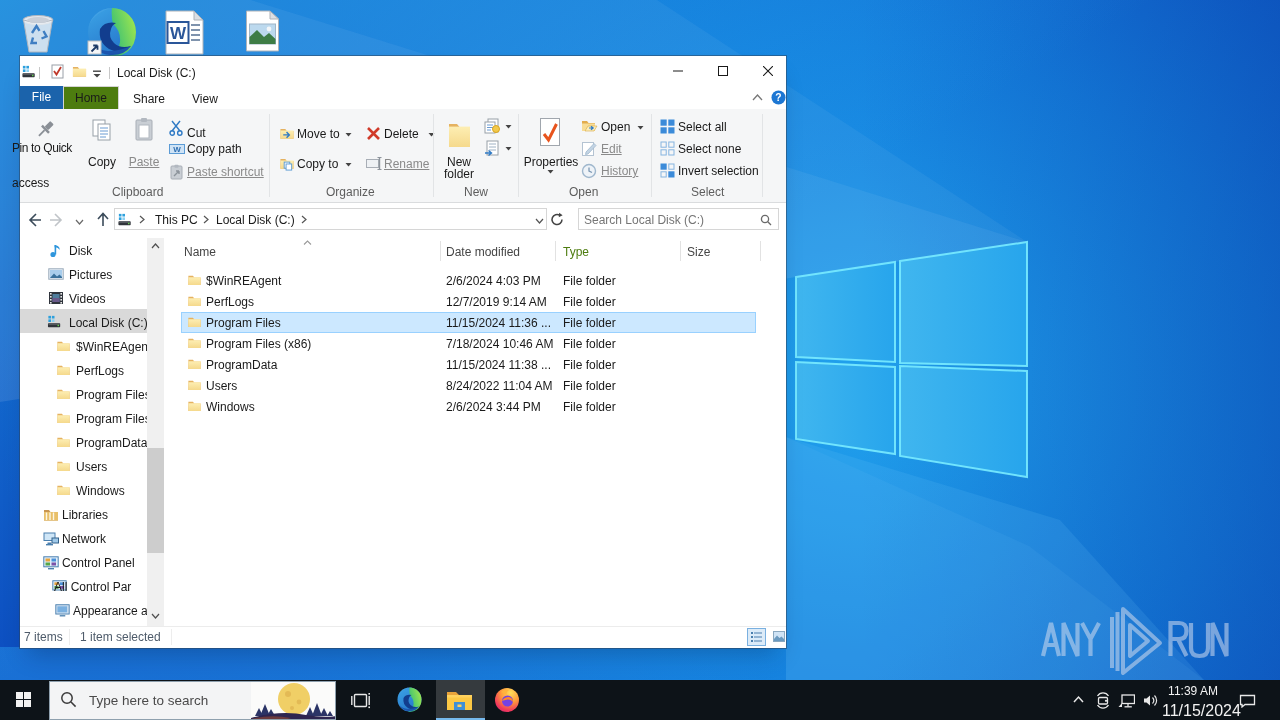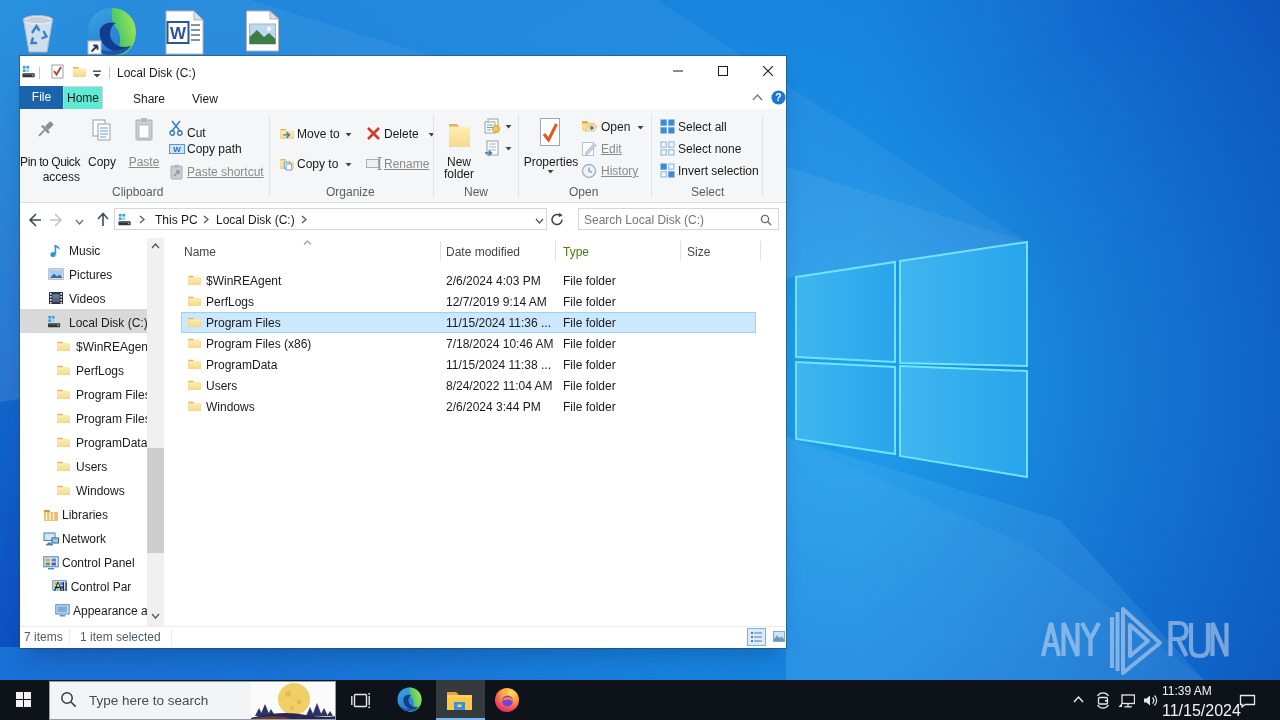--- a/index.html
+++ b/index.html
@@ -162,42 +162,42 @@
       <line x1="0" y1="5" x2="10" y2="5" stroke="#1a1a1a" stroke-width="1"></line>
     </svg>
  <svg class="a" style="left:698px;top:10px" width="10" height="10" viewBox="0 0 10 10">
       <rect x="0.5" y="0.5" width="9" height="9" fill="none" stroke="#1a1a1a"></rect>
     </svg>
  <svg class="a" style="left:743px;top:10px" width="10" height="10" viewBox="0 0 10 10">
       <path d="M0 0 L10 10 M10 0 L0 10" stroke="#1a1a1a" stroke-width="1.1"></path>
     </svg>
 
  <div class="a" style="left:0px;top:30px;width:43px;height:23px;background:#1b63ab;color:#fff;font-size:12px;text-align:center;line-height:23px">File</div>
- <div class="a" style="left:43px;top:30px;width:40px;height:23px;background:#5eead4;border:1px solid #d4d4d4;border-bottom:none;box-sizing:border-box;font-size:12px;text-align:center;line-height:22px;color:#1a1a1a">Home</div>
+ <div class="a" style="left:43px;top:30px;width:56px;height:23px;background:#4d7c0f;border:1px solid #d4d4d4;border-bottom:none;box-sizing:border-box;font-size:12px;text-align:center;line-height:22px;color:#1a1a1a">Home</div>
  <div class="a t12" style="left:113px;top:36px">Share</div>
  <div class="a t12" style="left:172px;top:36px">View</div>
  <svg class="a" style="left:732px;top:38px" width="11" height="7" viewBox="0 0 11 7">
       <path d="M1 6 L5.5 1 L10 6" stroke="#777" stroke-width="1.3" fill="none"></path>
     </svg>
  <svg class="a" style="left:751px;top:34px" width="15" height="15" viewBox="0 0 16 16">
       <circle cx="8" cy="8" r="7.5" fill="#1d77d3"></circle>
       <text x="8" y="12" font-size="11" font-weight="bold" fill="#fff" text-anchor="middle" font-family="Liberation Sans">?</text>
     </svg>
 
  <div class="a" style="left:0px;top:53px;width:766px;height:93px;background:#f5f6f7;border-bottom:1px solid #dadcde;box-sizing:content-box"></div>
 
  <svg class="a" style="left:14px;top:62px" width="24" height="24" viewBox="0 0 24 24">
    <g transform="rotate(45 12 10)" fill="#8a8f96">
         <rect x="10" y="2" width="5" height="8" rx="1"></rect>
         <rect x="7.5" y="10" width="10" height="2.5"></rect>
         <rect x="11.6" y="12.5" width="1.8" height="8"></rect>
       </g>
  </svg>
- <div class="a t12" style="left:-8px;top:99px;width:68px;text-align:right;letter-spacing:-0.4px">Pin to Quick</div>
- <div class="a t12" style="left:-8px;top:114px;width:68px;text-align:right">access</div>
+ <div class="a t12" style="left:-8px;top:85px;width:68px;text-align:left;letter-spacing:-0.4px">Pin to Quick</div>
+ <div class="a t12" style="left:-8px;top:120px;width:68px;text-align:left">access</div>
  <svg class="a" style="left:70px;top:62px" width="24" height="24" viewBox="0 0 24 24">
    <rect x="3" y="2" width="12" height="16" fill="#fff" stroke="#98a0a8"></rect>
    <rect x="8" y="6" width="12" height="16" fill="#fff" stroke="#98a0a8"></rect>
    <g stroke="#6b9bd2">
         <line x1="10" y1="10" x2="18" y2="10"></line>
         <line x1="10" y1="13" x2="18" y2="13"></line>
         <line x1="10" y1="16" x2="18" y2="16"></line>
         <line x1="10" y1="19" x2="16" y2="19"></line>
       </g>
  </svg>
@@ -397,21 +397,21 @@
  <svg class="a" style="left:740px;top:158px" width="12" height="12" viewBox="0 0 12 12">
       <circle cx="5" cy="5" r="3.6" fill="none" stroke="#6a6a6a" stroke-width="1.3"></circle>
       <line x1="7.8" y1="7.8" x2="11" y2="11" stroke="#6a6a6a" stroke-width="1.3"></line>
     </svg>
 
  <svg class="a" style="left:28px;top:186px" width="16" height="16" viewBox="0 0 16 16">
       <circle cx="5" cy="12.5" r="2.6" fill="#2f96dc"></circle>
       <rect x="6.6" y="3" width="1.6" height="9.5" fill="#2f96dc"></rect>
       <path d="M6.6 3 Q10.5 3.5 11.5 6 L11.5 8 Q10.5 5.5 6.6 5.2 Z" fill="#2f96dc"></path>
     </svg>
- <div class="a t12" style="left:49px;top:188px">Music</div>
+ <div class="a t12" style="left:49px;top:188px">Disk</div>
  <svg class="a" style="left:28px;top:210px" width="16" height="16" viewBox="0 0 16 16">
       <rect x="0.8" y="2.8" width="14.4" height="10.4" fill="#eaf3fb" stroke="#98a8b8"></rect>
       <rect x="2" y="4" width="12" height="8" fill="#a8cdec"></rect>
       <path d="M2 12 L6 7.5 L9 10.5 L11.5 8.5 L14 11 L14 12 Z" fill="#39719c"></path>
     </svg>
  <div class="a t12" style="left:49px;top:212px">Pictures</div>
  <svg class="a" style="left:28px;top:234px" width="16" height="16" viewBox="0 0 16 16">
       <rect x="1" y="2" width="14" height="12" fill="#2f343c"></rect>
       <g fill="#e8e8e8">
         <rect x="2" y="3" width="1.6" height="1.6"></rect>
@@ -675,17 +675,17 @@
 <svg class="a" style="left:1118px;top:694px" width="17" height="14" viewBox="0 0 17 14">
  <rect x="4" y="1" width="12.5" height="8.5" fill="none" stroke="#e8e8e8" stroke-width="1.3"></rect>
  <line x1="10" y1="9.5" x2="10" y2="12.5" stroke="#e8e8e8" stroke-width="1.3"></line>
  <line x1="6.5" y1="12.8" x2="13.8" y2="12.8" stroke="#e8e8e8" stroke-width="1.3"></line>
  <path d="M0.5 13 L4 9 L4 13 Z" fill="#e8e8e8"></path>
 </svg>
 <svg class="a" style="left:1143px;top:694px" width="16" height="13" viewBox="0 0 16 13">
  <path d="M1 4.5 L3.5 4.5 L7 1.5 L7 11.5 L3.5 8.5 L1 8.5 Z" fill="#e8e8e8"></path>
  <path d="M9.5 3.5 A4.5 4.5 0 0 1 9.5 9.5 M11.5 1.5 A7 7 0 0 1 11.5 11.5" stroke="#e8e8e8" stroke-width="1.2" fill="none"></path>
 </svg>
-<div class="a" style="left:1162px;top:684px;width:62px;font-size:12px;color:#f2f2f2">11:39 AM</div>
+<div class="a" style="left:1162px;top:684px;width:62px;text-align:center;font-size:12px;color:#f2f2f2">11:39 AM</div>
 <div class="a" style="left:1162px;top:702px;width:62px;text-align:center;font-size:16px;color:#f2f2f2">11/15/2024</div>
 <svg class="a" style="left:1239px;top:694px" width="17" height="14" viewBox="0 0 17 14">
  <path d="M1.5 1.5 L15.5 1.5 L15.5 10.5 L6 10.5 L3 13 L3 10.5 L1.5 10.5 Z" fill="none" stroke="#e8e8e8" stroke-width="1.3"></path>
 </svg>
 
 </body></html>

